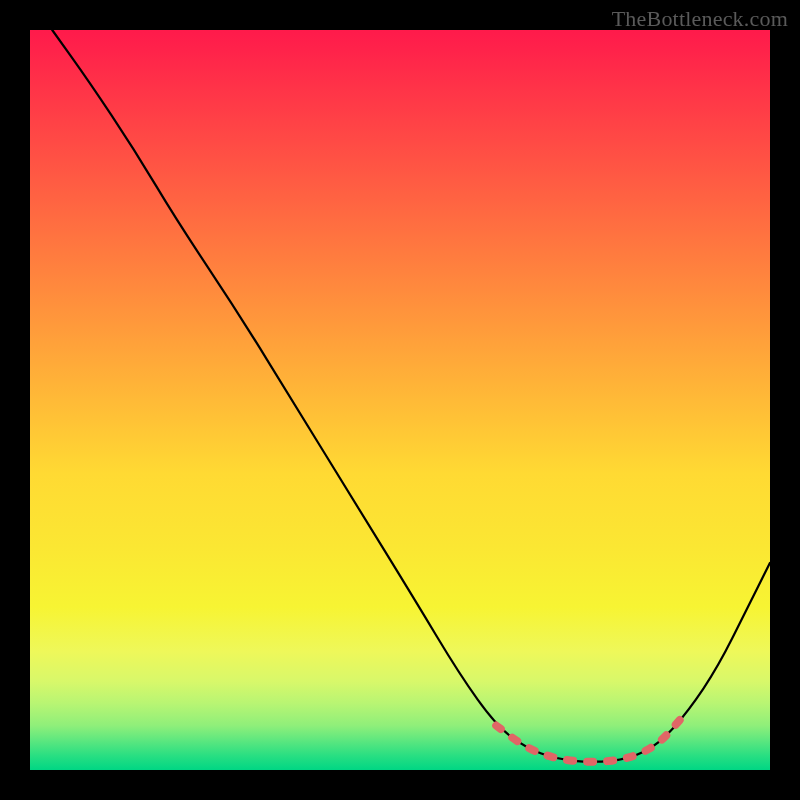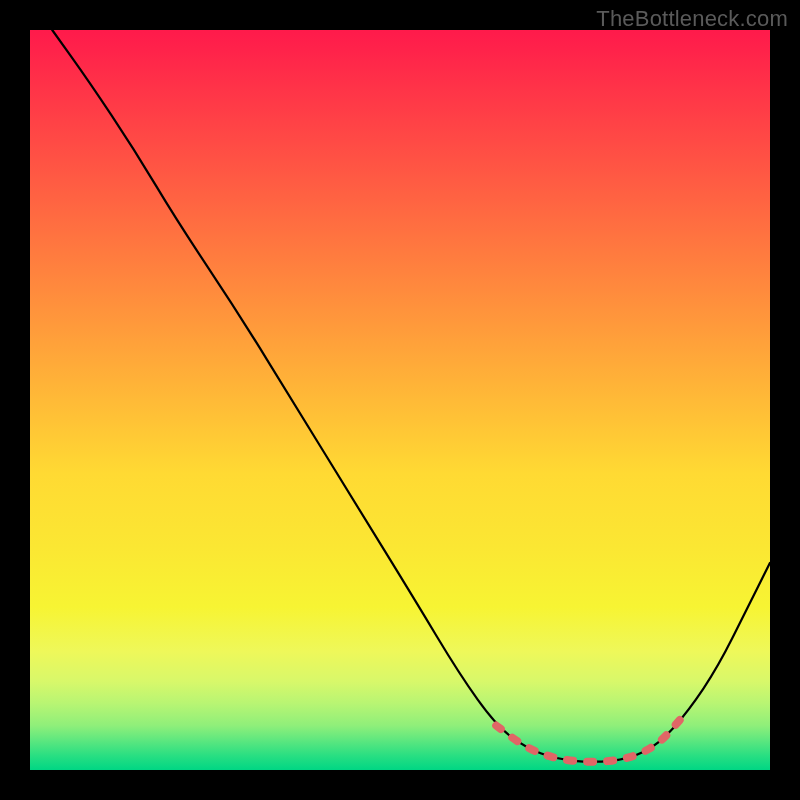--- a/index.html
+++ b/index.html
@@ -41,21 +41,21 @@
       #8fef7a 94%,
       #5de77f 96%,
       #2adf82 98%,
       #00d684 100%
     );
   }
   .watermark {
     position: absolute;
     top: 6px;
     right: 12px;
-    font-family: Liberation Sans, sans-serif;
+    font-family: Liberation Serif, serif;
     font-size: 22px;
     font-weight: 500;
     color: #5a5a5a;
     letter-spacing: 0.2px;
     user-select: none;
   }
   svg.curve {
     position: absolute;
     left: 0;
     top: 0;

